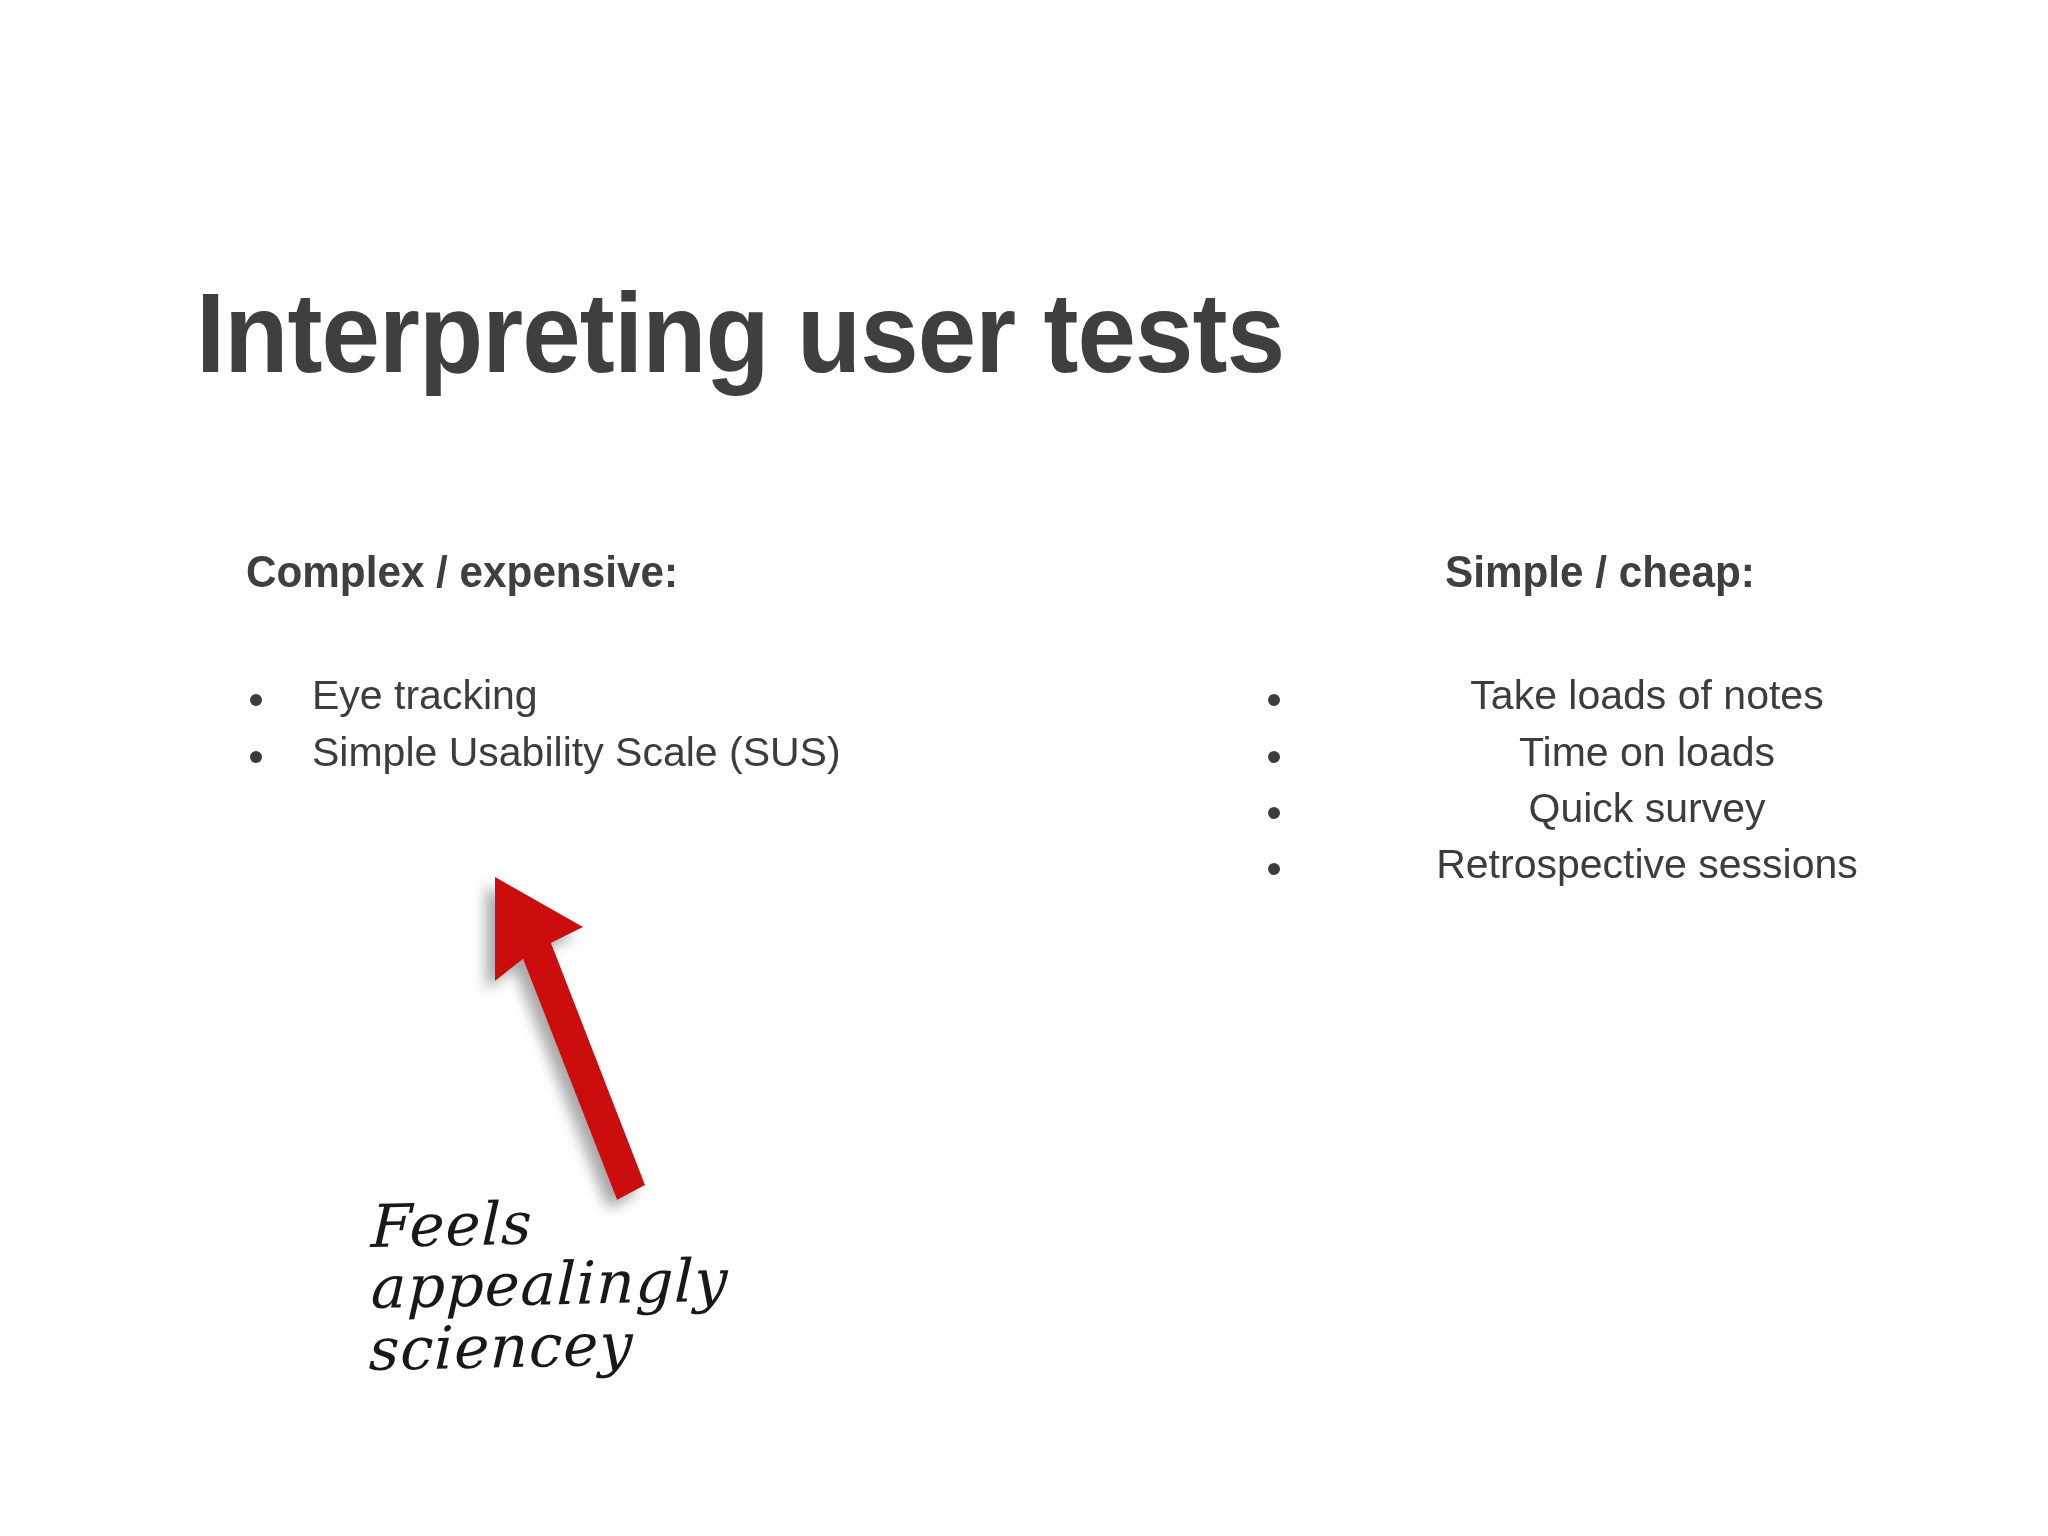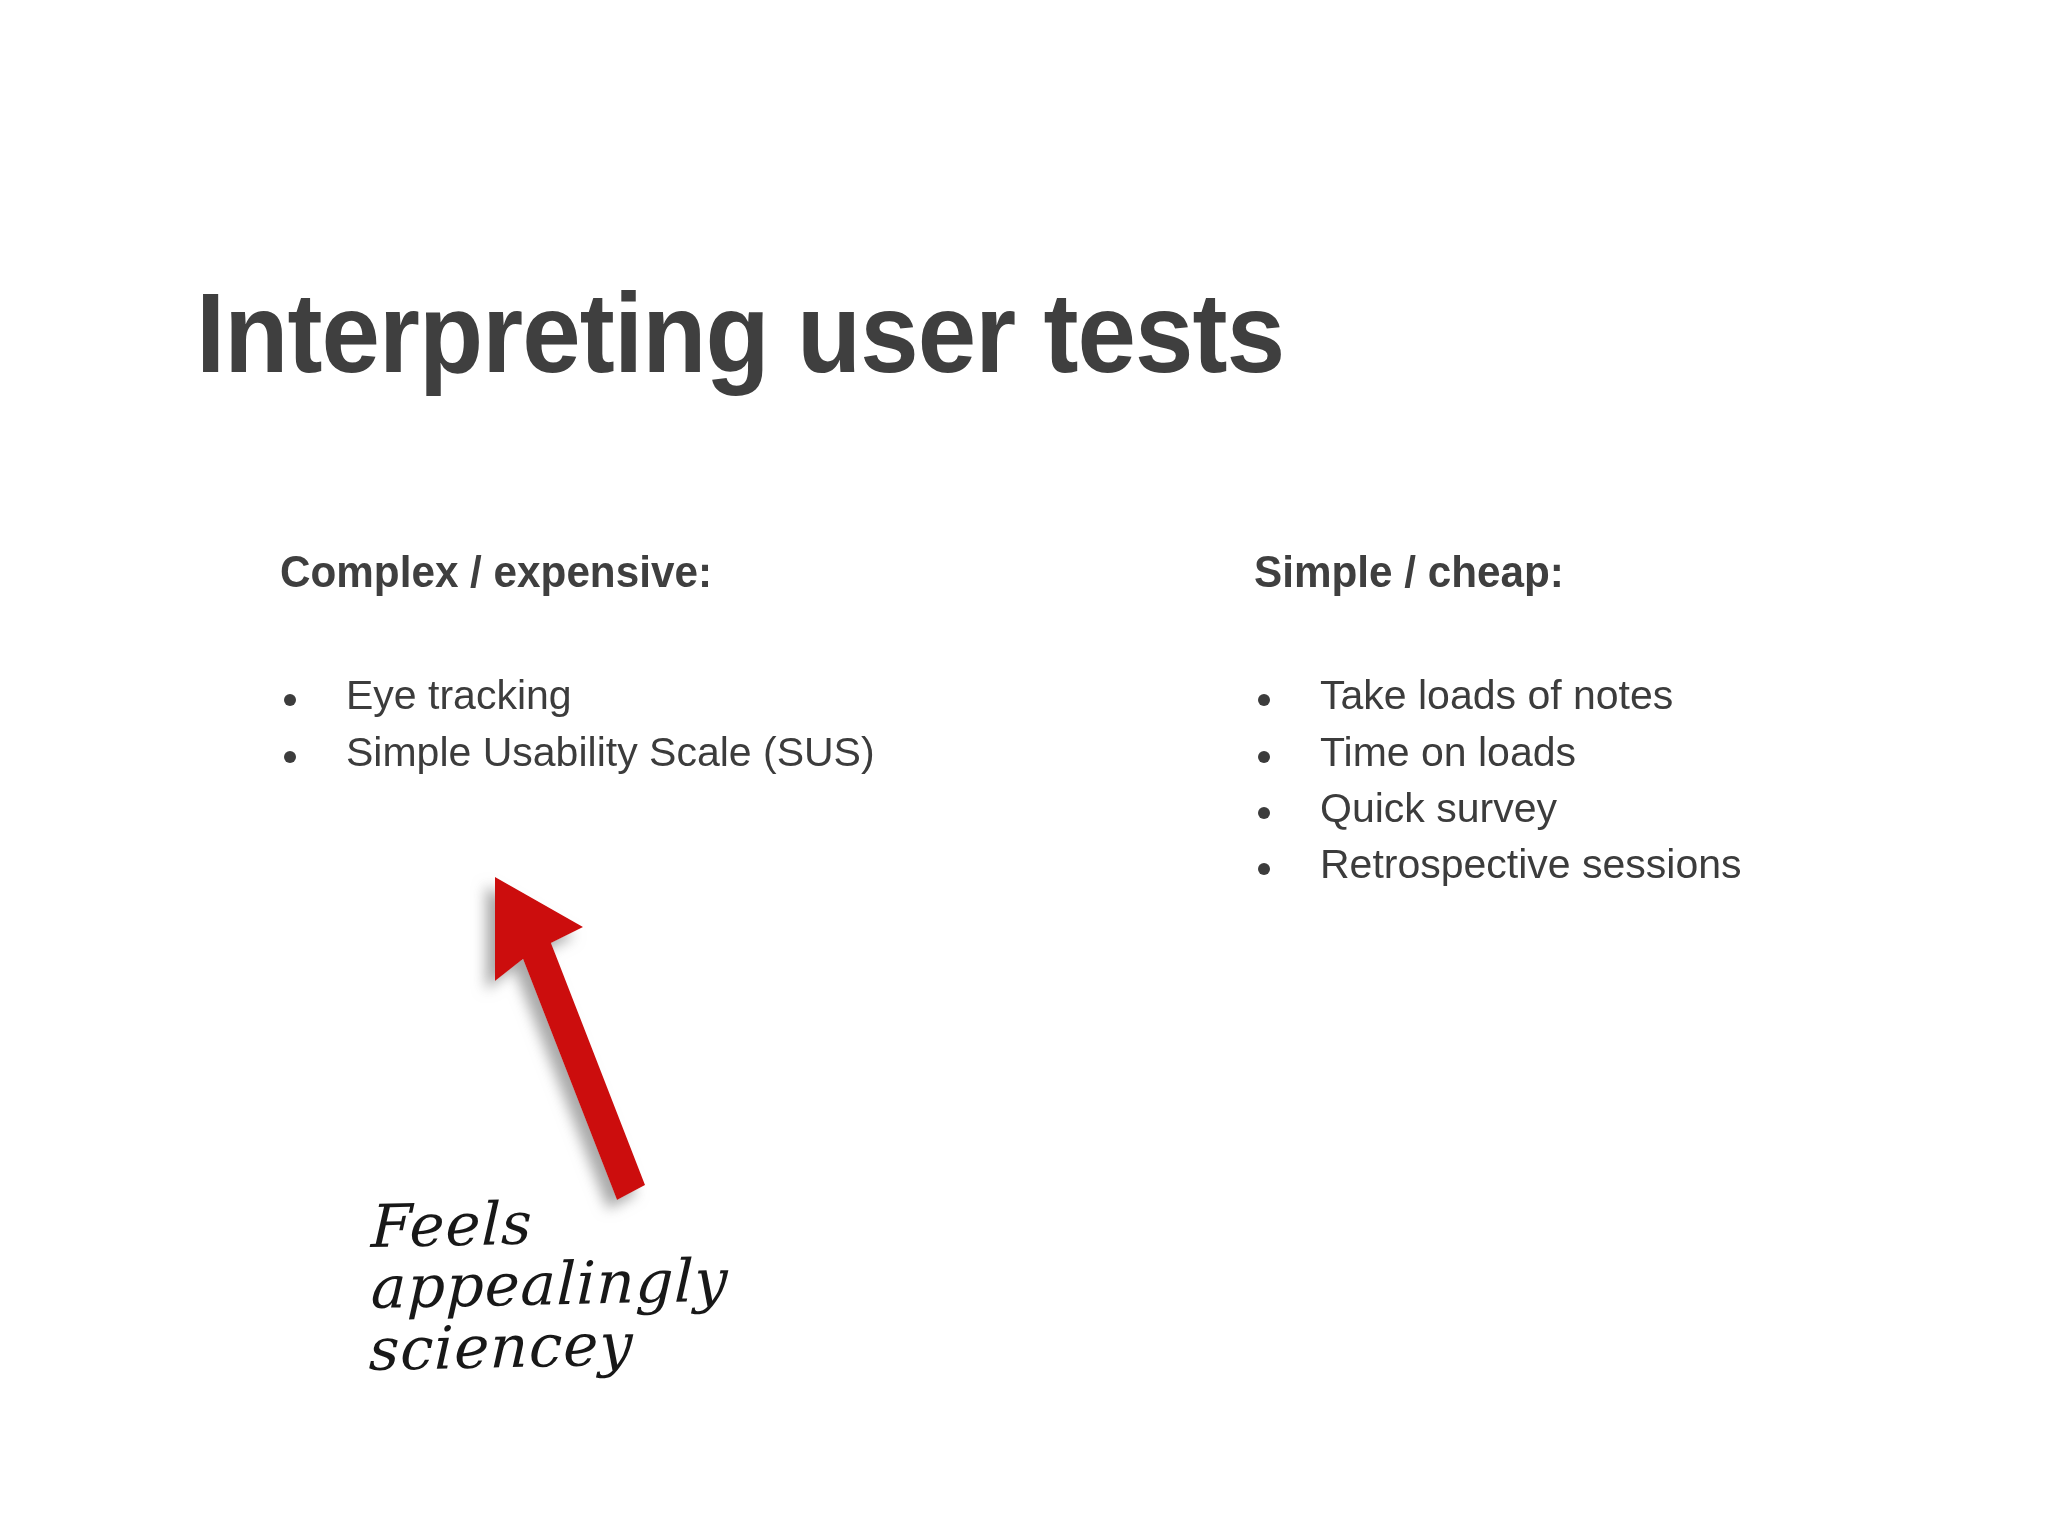--- a/index.html
+++ b/index.html
@@ -36,24 +36,23 @@
     color: #3f3f3f;
     transform: scaleX(0.93);
     transform-origin: left top;
     white-space: nowrap;
   }
 
   
   .column {
     position: absolute;
     top: 548px;
-    margin-left: 34px;
   }
   .column-left  { left: 246px; width: 640px; }
-  .column-right { left: 1220px; width: 700px; }
+  .column-right { left: 1264px; width: 700px; text-align: center; }
 
   .column-heading {
     font-family: "Liberation Sans", sans-serif;
     font-weight: 700;
     font-size: 44px;
     line-height: 1.1;
     letter-spacing: 0px;
     color: #3f3f3f;
     transform: scaleX(0.96);
     transform-origin: left top;

